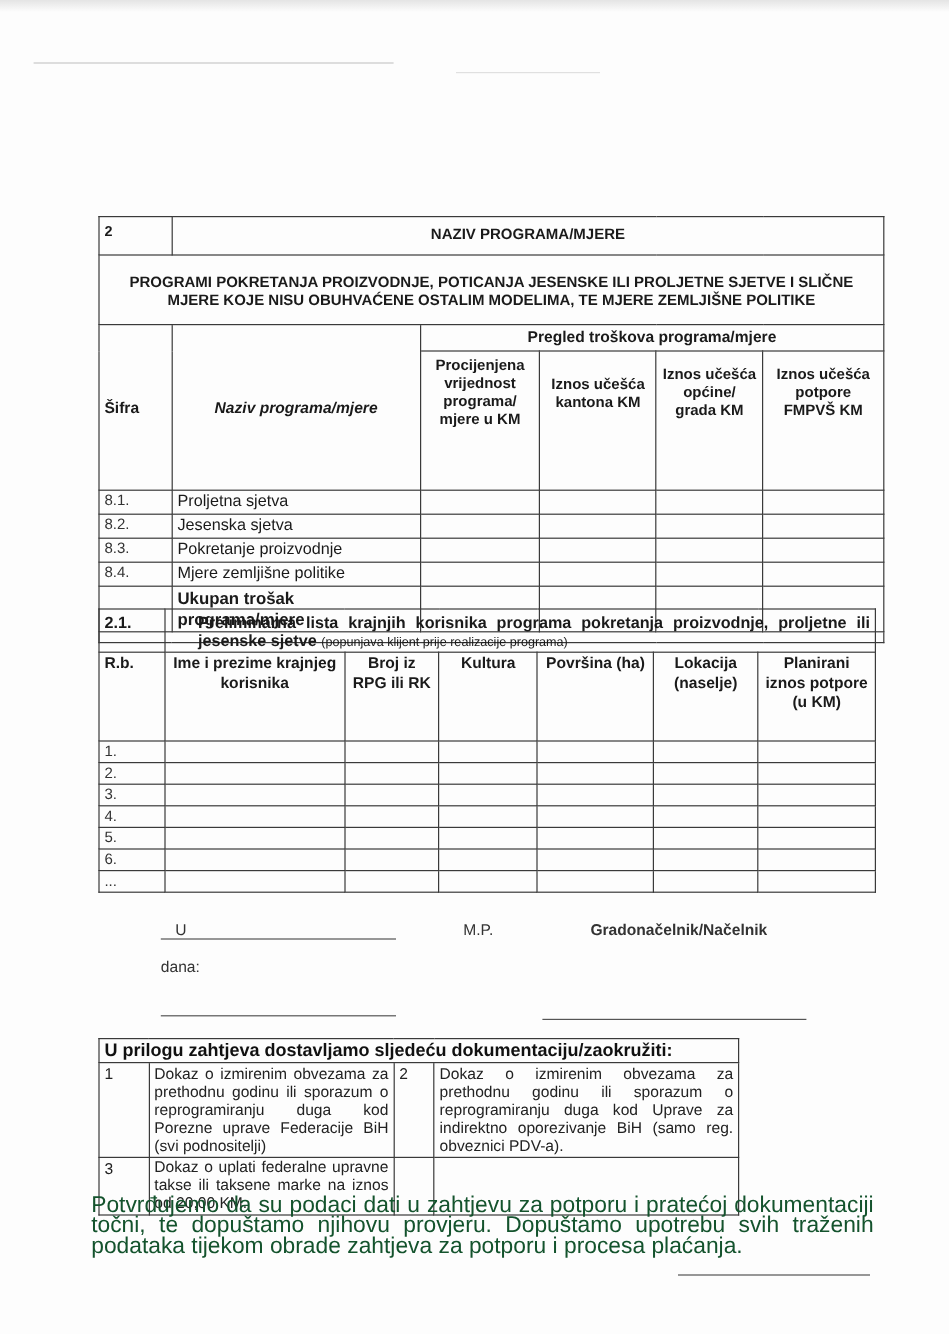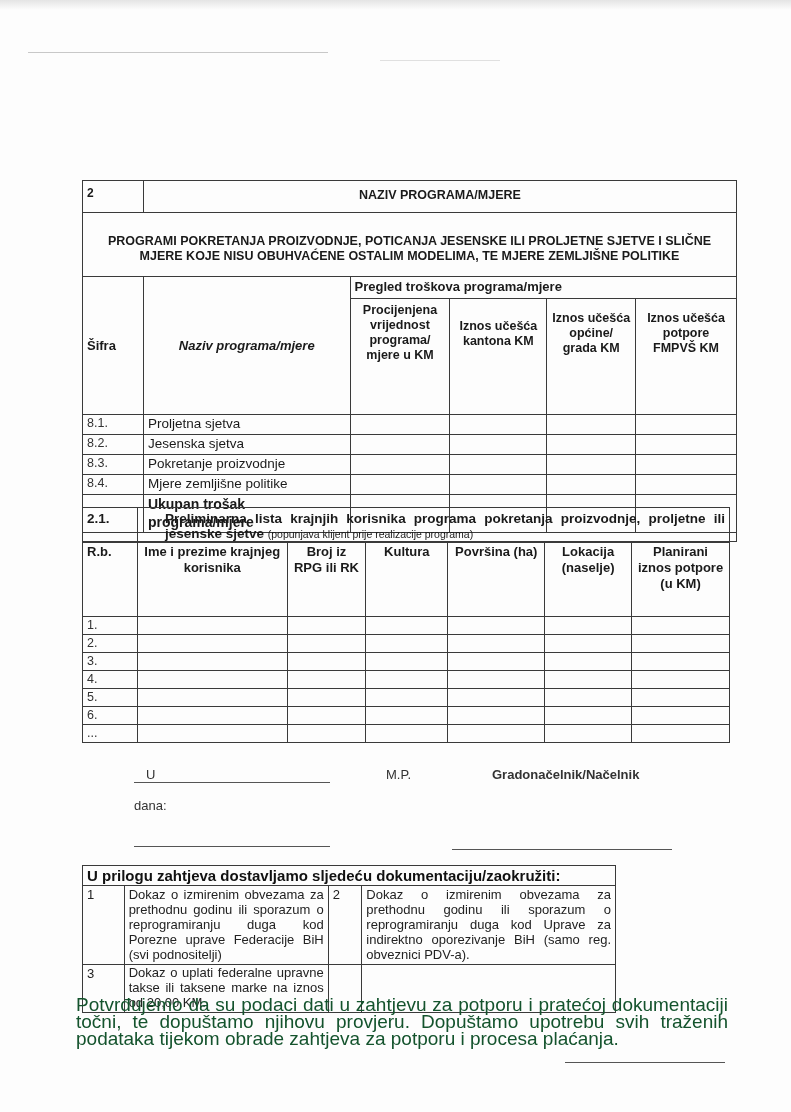--- a/index.html
+++ b/index.html
@@ -9,22 +9,22 @@
   }
   .scan-top { position:absolute; left:0; top:0; width:791px; height:10px;
     background:linear-gradient(#e4e4e4,#fdfdfd); }
   .smudge { position:absolute; height:1px; background:#c8c8c8; }
   table { border-collapse:collapse; position:absolute; }
   td { border:1px solid #3a3a3a; padding:0 4px; vertical-align:top; font-size:13px; line-height:15px; }
   
   #t1 { left:82px; top:180px; width:655px; }
   #t1 .hdr-num { height:26px; font-weight:bold; font-size:12px; padding-top:5px; }
   #t1 .hdr-title { text-align:center; font-weight:bold; font-size:12.5px; padding-top:7px; }
-  #t1 .sub { text-align:center; font-weight:bold; font-size:12.5px; line-height:15px; padding:21px 6px 6px; height:36px; }
-  #t1 .grp { font-weight:bold; font-size:13px; height:19px; padding-top:2px; }
+  #t1 .sub { text-align:center; font-weight:bold; font-size:12.5px; line-height:15px; padding:15px 6px 6px; height:36px; }
+  #t1 .grp { text-align:center; font-weight:bold; font-size:13px; height:19px; padding-top:2px; }
   #t1 .colh { text-align:center; font-weight:bold; font-size:12.5px; line-height:15px; padding-top:4px; height:95px; }
   #t1 .sifra { font-weight:bold; font-size:13px; vertical-align:middle; }
   #t1 .naziv { font-weight:bold; font-style:italic; vertical-align:middle; text-align:center; }
   #t1 .row td { height:18px; font-size:13.5px; padding-top:1px; }
   #t1 .row td.code { font-size:12.5px; color:#333; }
   #t1 .total td { height:37px; }
   #t1 .total td.lbl { font-weight:bold; font-size:14px; line-height:18px; }
   #t1 .gap td { height:8px; padding:0; border-left:1px solid #3a3a3a; border-right:1px solid #3a3a3a; }
   
   #t2 { left:82px; top:507px; width:648px; }

